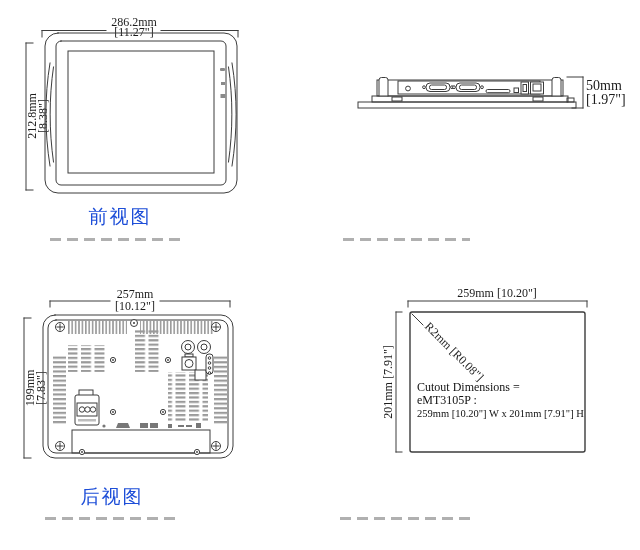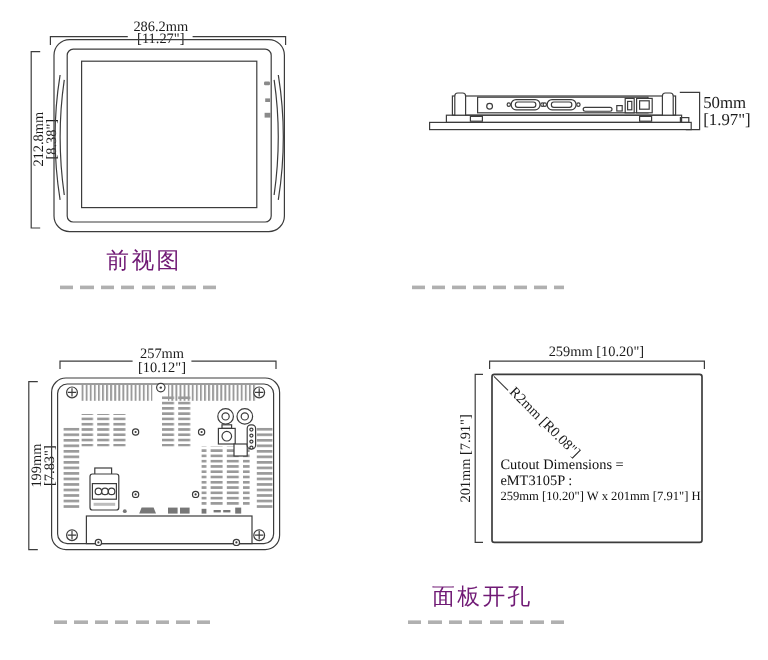--- a/index.html
+++ b/index.html
@@ -7,21 +7,21 @@
           font-family:"Liberation Serif",serif;border-radius:13px;}
   svg.view{position:absolute;}
   .ln{fill:none;stroke:#3c3c3c;stroke-width:1;stroke-linecap:square;}
   .ln2{fill:none;stroke:#3c3c3c;stroke-width:1.4;}
   .fw{fill:#ffffff;stroke:#3c3c3c;stroke-width:1;}
   .dim{font-family:"Liberation Serif",serif;font-size:12px;fill:#1b1b1b;}
   .dim50{font-family:"Liberation Serif",serif;font-size:14px;fill:#1b1b1b;}
   .note{font-family:"Liberation Serif",serif;font-size:12px;fill:#111111;}
   .note2{font-family:"Liberation Serif",serif;font-size:10.5px;fill:#111111;}
   .cjk-label{position:absolute;font-family:"Liberation Serif",serif;font-size:19px;
-             color:#701a75;letter-spacing:2px;text-align:center;white-space:nowrap;}
+             color:#1d4ed8;letter-spacing:2px;text-align:center;white-space:nowrap;}
   .dash{position:absolute;height:3px;
         background:repeating-linear-gradient(90deg,#b0b0b0 0 11px,transparent 11px 17px);}
 </style>
 </head>
 <body>
 
 <div id="canvas">
 
   <svg class="view" style="left:0;top:0" width="320" height="260" viewBox="0 0 320 260">
 
@@ -217,18 +217,18 @@
     <text class="note" x="97" y="131">Cutout Dimensions =</text>
     <text class="note" x="97" y="144">eMT3105P :</text>
     <text class="note2" x="97" y="157">259mm [10.20"] W x 201mm [7.91"] H</text>
   </svg>
 
   <div class="cjk-label" style="left:50px;top:204px;width:140px">前视图</div>
   <div class="dash" style="left:50px;top:238px;width:133px"></div>
 
   <div class="dash" style="left:343px;top:238px;width:127px"></div>
 
+  <div class="cjk-label" style="left:42px;top:484px;width:140px">后视图</div>
   <div class="dash" style="left:45px;top:517px;width:135px"></div>
 
-  <div class="cjk-label" style="left:322px;top:484px;width:160px">面板开孔</div>
   <div class="dash" style="left:340px;top:517px;width:133px"></div>
 
 </div>
 
 </body></html>

